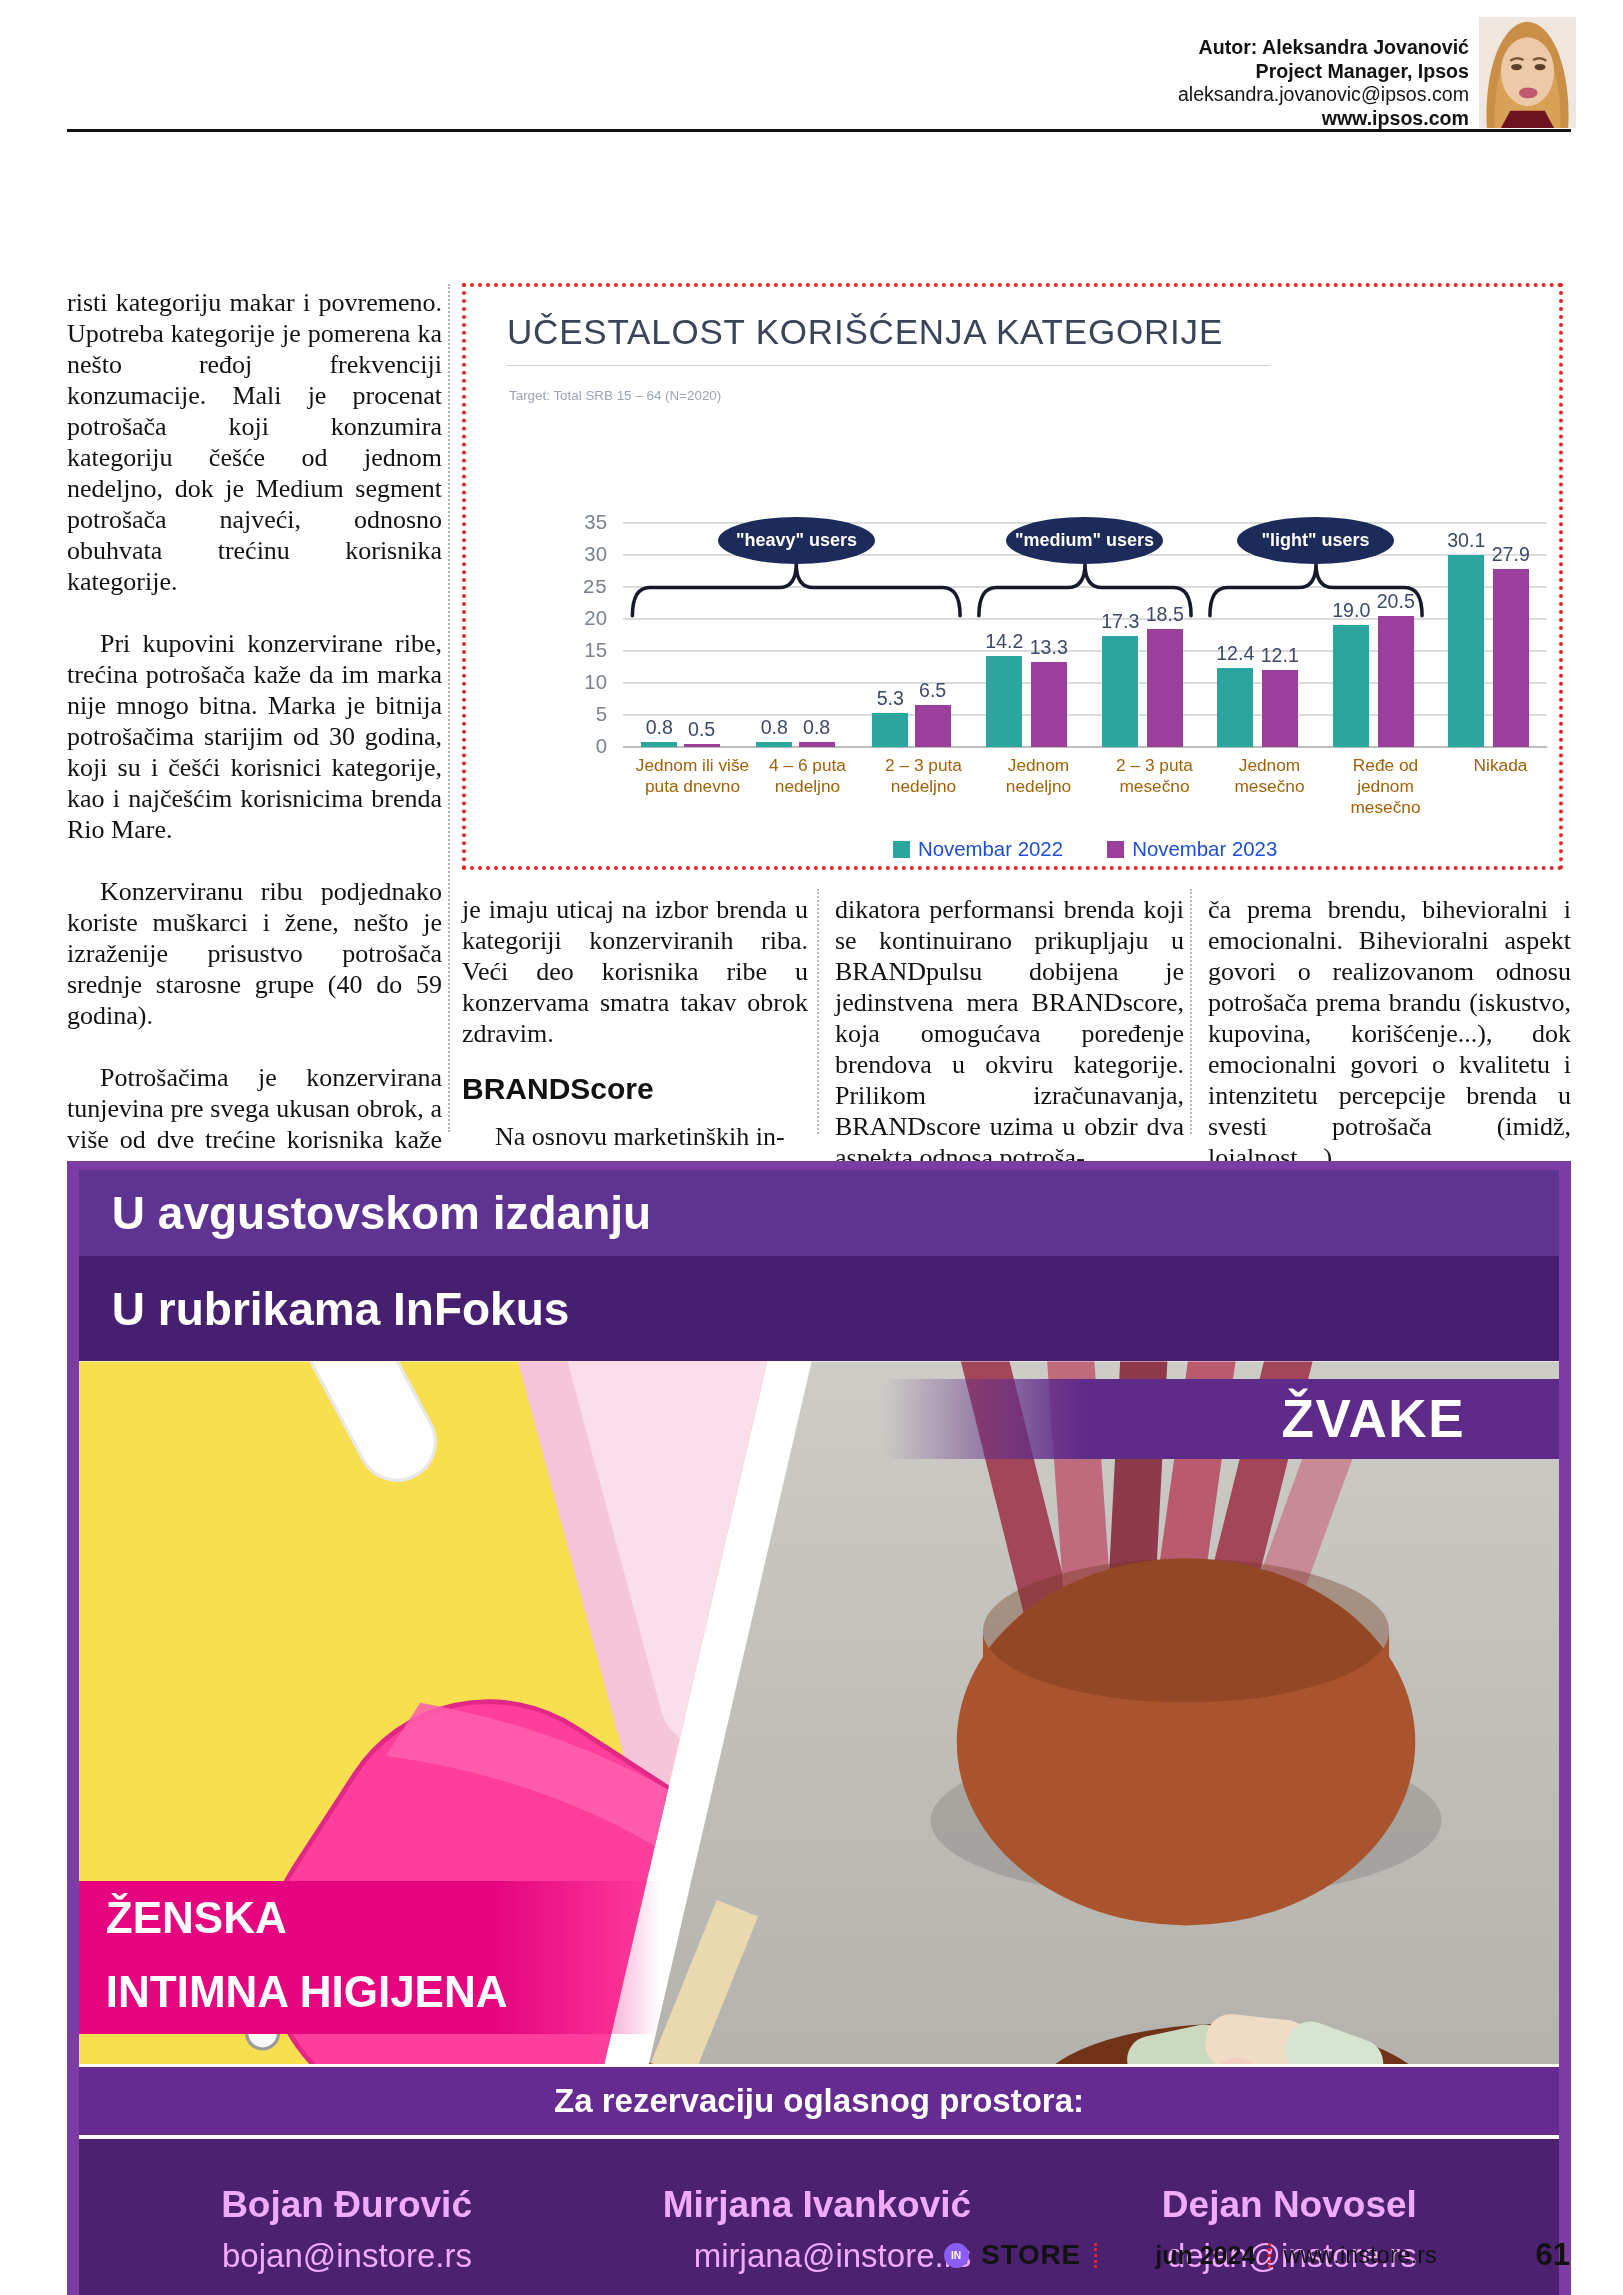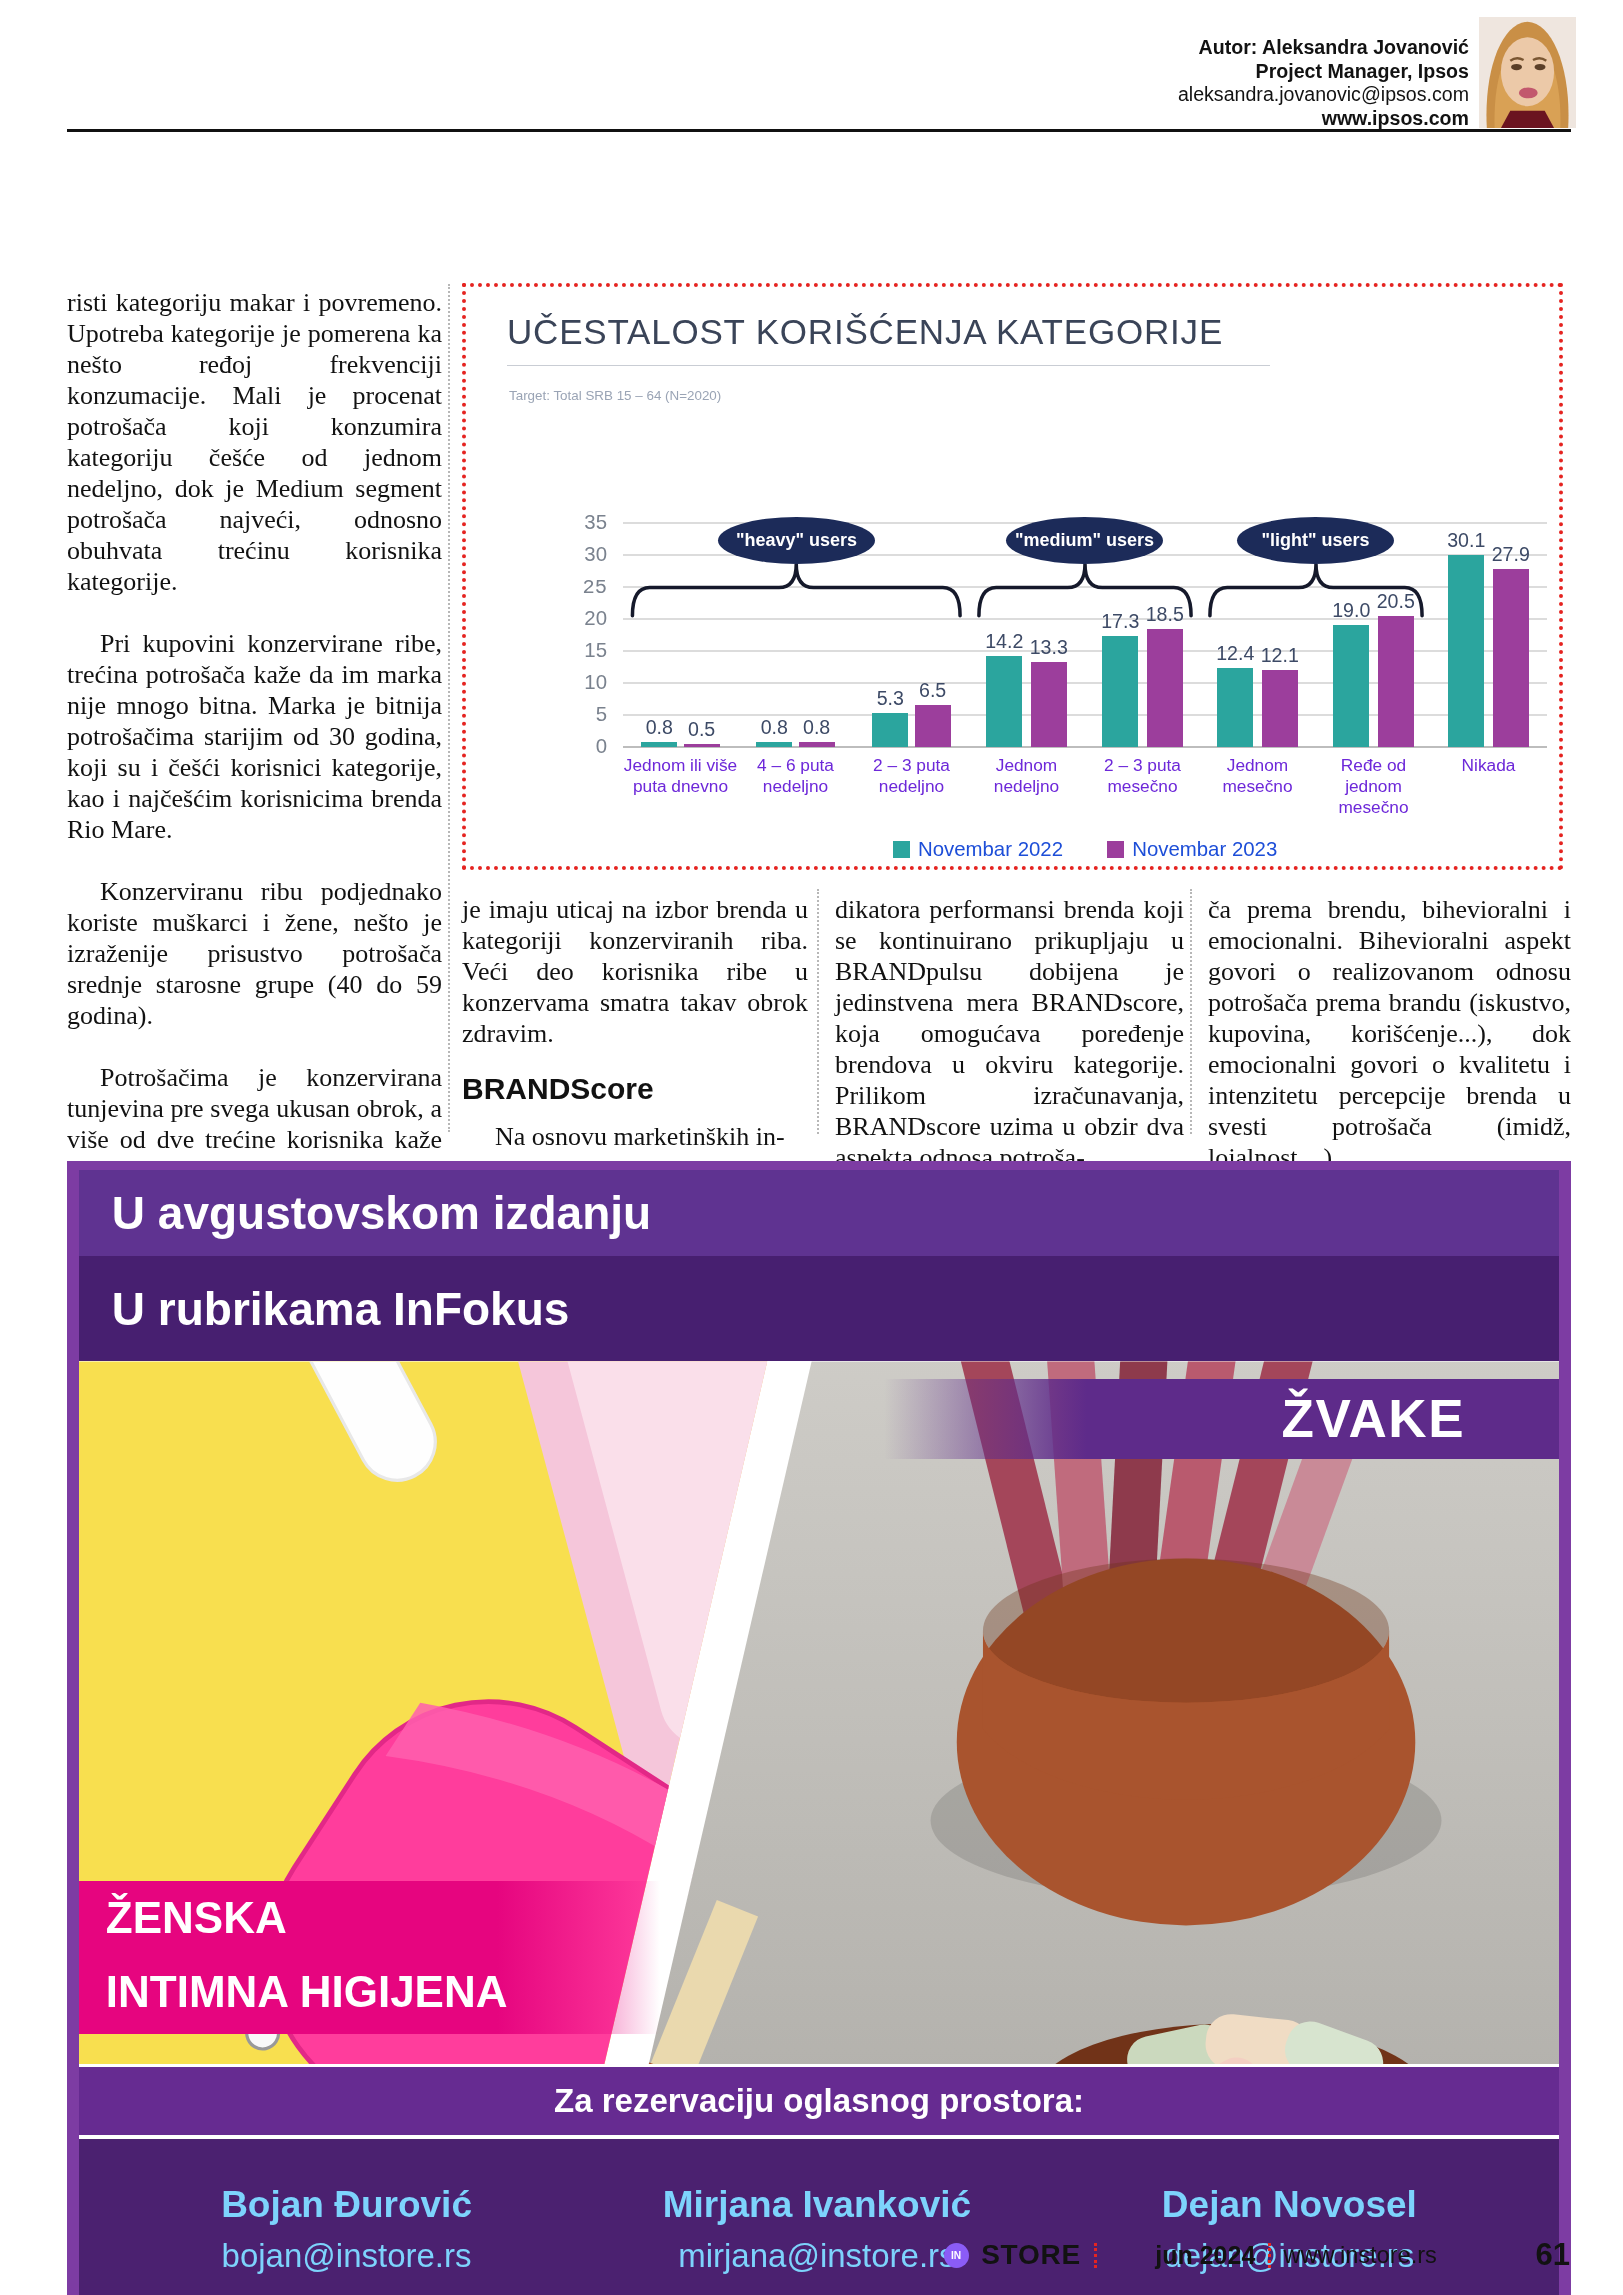--- a/index.html
+++ b/index.html
@@ -31,21 +31,21 @@
   #chart-subtitle{position:absolute;left:43px;top:101px;font-size:13.4px;color:#9AA4B5;}
   #plot{position:absolute;left:157px;top:236px;width:924px;height:224px;}
   .gridline{position:absolute;left:0;width:100%;height:1.6px;background:#DCDCDC;}
   .gridline.zero{background:#BDBDBD;}
   .ytick{position:absolute;width:43px;text-align:right;font-size:20.4px;color:#7A828E;}
   .bargroup{position:absolute;bottom:0;height:100%;display:flex;align-items:flex-end;justify-content:center;gap:6.3px;}
   .bar-col{display:flex;flex-direction:column;align-items:center;justify-content:flex-end;height:100%;}
   .bar-val{font-size:19.6px;color:#3D4A66;margin-bottom:3.1px;white-space:nowrap;}
   .bar{width:36px;}
   #catrow{position:absolute;left:157px;top:468px;width:924px;}
-  .catcell{position:absolute;top:0;text-align:center;font-size:17.3px;line-height:21px;color:#6d28d9;}
+  .catcell{position:absolute;top:0;text-align:center;font-size:17.3px;line-height:21px;color:#a16207;margin-left:12px;}
   #legend{position:absolute;left:157px;top:551px;width:924px;display:flex;justify-content:center;gap:44px;}
   .leg-item{display:flex;align-items:center;gap:7.9px;font-size:20.4px;color:#1d4ed8;}
   .leg-swatch{width:17.3px;height:17.3px;display:inline-block;}
   .ann-oval{position:absolute;top:-6.3px;width:157px;height:47px;border-radius:50%;background:#1C2B59;
     color:#fff;font-weight:bold;font-size:18px;display:flex;align-items:center;justify-content:center;white-space:nowrap;}
   #brace-svg{position:absolute;left:0;top:0;pointer-events:none;}
 
   
   #promo{position:absolute;left:67px;top:1161px;width:1504px;background:#7D3CA3;padding:9.4px 11.8px 0 11.8px;box-sizing:border-box;
     font-family:"Liberation Sans","DejaVu Sans",sans-serif;}
@@ -61,21 +61,21 @@
     background:linear-gradient(90deg,rgba(94,43,138,0) 0%,#5E2B8A 30%);
     color:#fff;font-weight:bold;font-size:53px;display:flex;align-items:center;justify-content:flex-end;
     padding-right:94px;box-sizing:border-box;letter-spacing:1.6px;}
   #zenska-band{position:absolute;bottom:30px;left:0;width:581px;height:153px;
     background:linear-gradient(90deg,#E6057F 0%,#E6057F 72%,rgba(230,5,127,0) 100%);
     color:#fff;font-weight:bold;font-size:44px;line-height:74px;padding-left:27px;box-sizing:border-box;}
   #reserve-band{height:68px;background:#662B91;border-top:3.9px solid #fff;color:#fff;font-weight:bold;
     font-size:33px;display:flex;align-items:center;justify-content:center;}
   #contacts-band{height:181px;background:#4B2170;border-top:4.7px solid #fff;display:flex;
     align-items:center;justify-content:space-around;padding:0 47px;}
-  .contact{text-align:center;color:#7dd3fc;}
+  .contact{text-align:right;color:#f0abfc;}
   .contact .cname{font-weight:bold;font-size:37px;margin-bottom:11px;}
   .contact .cmail{font-size:33px;font-weight:400;}
 
   
   #footer{position:absolute;top:2237px;right:53px;display:flex;align-items:center;gap:12.6px;
     font-family:"Liberation Sans","DejaVu Sans",sans-serif;}
   #footer .logo-circle{width:25px;height:25px;border-radius:50%;background:#8b5cf6;color:#fff;
     font-size:10.2px;font-weight:bold;display:flex;align-items:center;justify-content:center;}
   #footer .logo-text{font-size:28px;font-weight:800;letter-spacing:0.8px;}
   #footer .dotsep{height:25px;border-left:3.1px dotted #E52421;}

